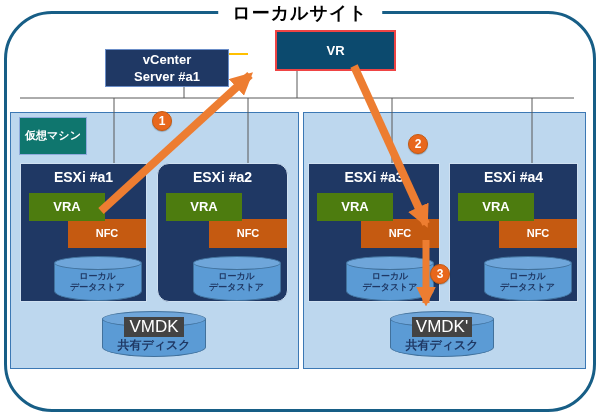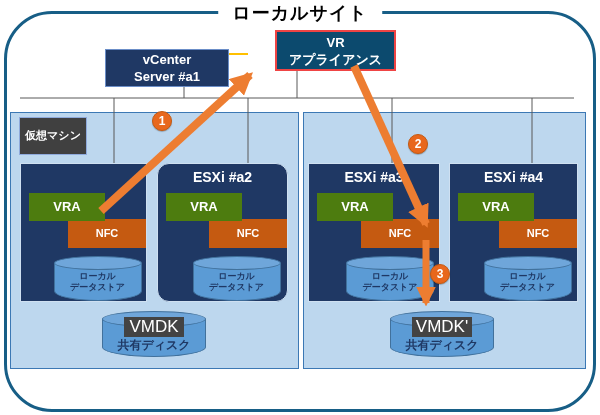--- a/index.html
+++ b/index.html
@@ -21,21 +21,21 @@
     text-align:center; line-height:17px; display:flex; flex-direction:column; justify-content:center;
   }
   .vcenter { left:105px; top:49px; width:122px; height:36px; background:#1F3864; border:1px solid #6B8EC8; }
   .vrbox   { left:248px; top:30px; width:117px; height:37px; background:#0c4a6e; border:2px solid #ef4444;margin-left:27px; }
   .cluster {
     position:absolute; top:112px; height:255px; background:#BDD7EE;
     border:1px solid #3C78B4; z-index:2;
   }
   .vm-box {
     position:absolute; left:19px; top:117px; width:66px; height:36px;
-    background:#404040; border:1px solid #8FAADC; color:#ffffff; font-size:11px; font-weight:bold;
+    background:#0f766e; border:1px solid #8FAADC; color:#ffffff; font-size:11px; font-weight:bold;
     text-align:center; line-height:34px; z-index:4;
   }
   .host {
     position:absolute; top:163px; height:139px; background:#1F3864;
     border:1px solid #CFE0F1; box-sizing:border-box; z-index:4;
   }
   .host-title {
     margin-top:5px; text-align:center; color:#ffffff; font-size:14px; font-weight:bold;
   }
   .vra {
@@ -98,29 +98,29 @@
     <line x1="392" y1="98" x2="392" y2="163" stroke="#595959" stroke-width="1"></line>
     <line x1="532" y1="98" x2="532" y2="163" stroke="#595959" stroke-width="1"></line>
   </svg>
 
   <div class="topbox vcenter">
     <div>vCenter</div>
     <div>Server #a1</div>
   </div>
   <div class="topbox vrbox">
     <div>VR</div>
-    <div>アプライアンス</div>
   </div>
 
   <div class="cluster" style="left:10px; width:287px;"></div>
   <div class="cluster" style="left:303px; width:281px;"></div>
 
   <div class="vm-box">仮想マシン</div>
 
   <div class="host" style="left:20px; width:127px;">
+    <div class="host-title">ESXi #a1</div>
     <div class="vra">VRA</div>
     <div class="nfc">NFC</div>
     <div class="cyl ds">
       <div class="cyl-top"></div>
       <div class="cyl-body"></div>
       <div class="ds-text">
         <div>ローカル</div>
         <div>データストア</div>
       </div>
     </div>

